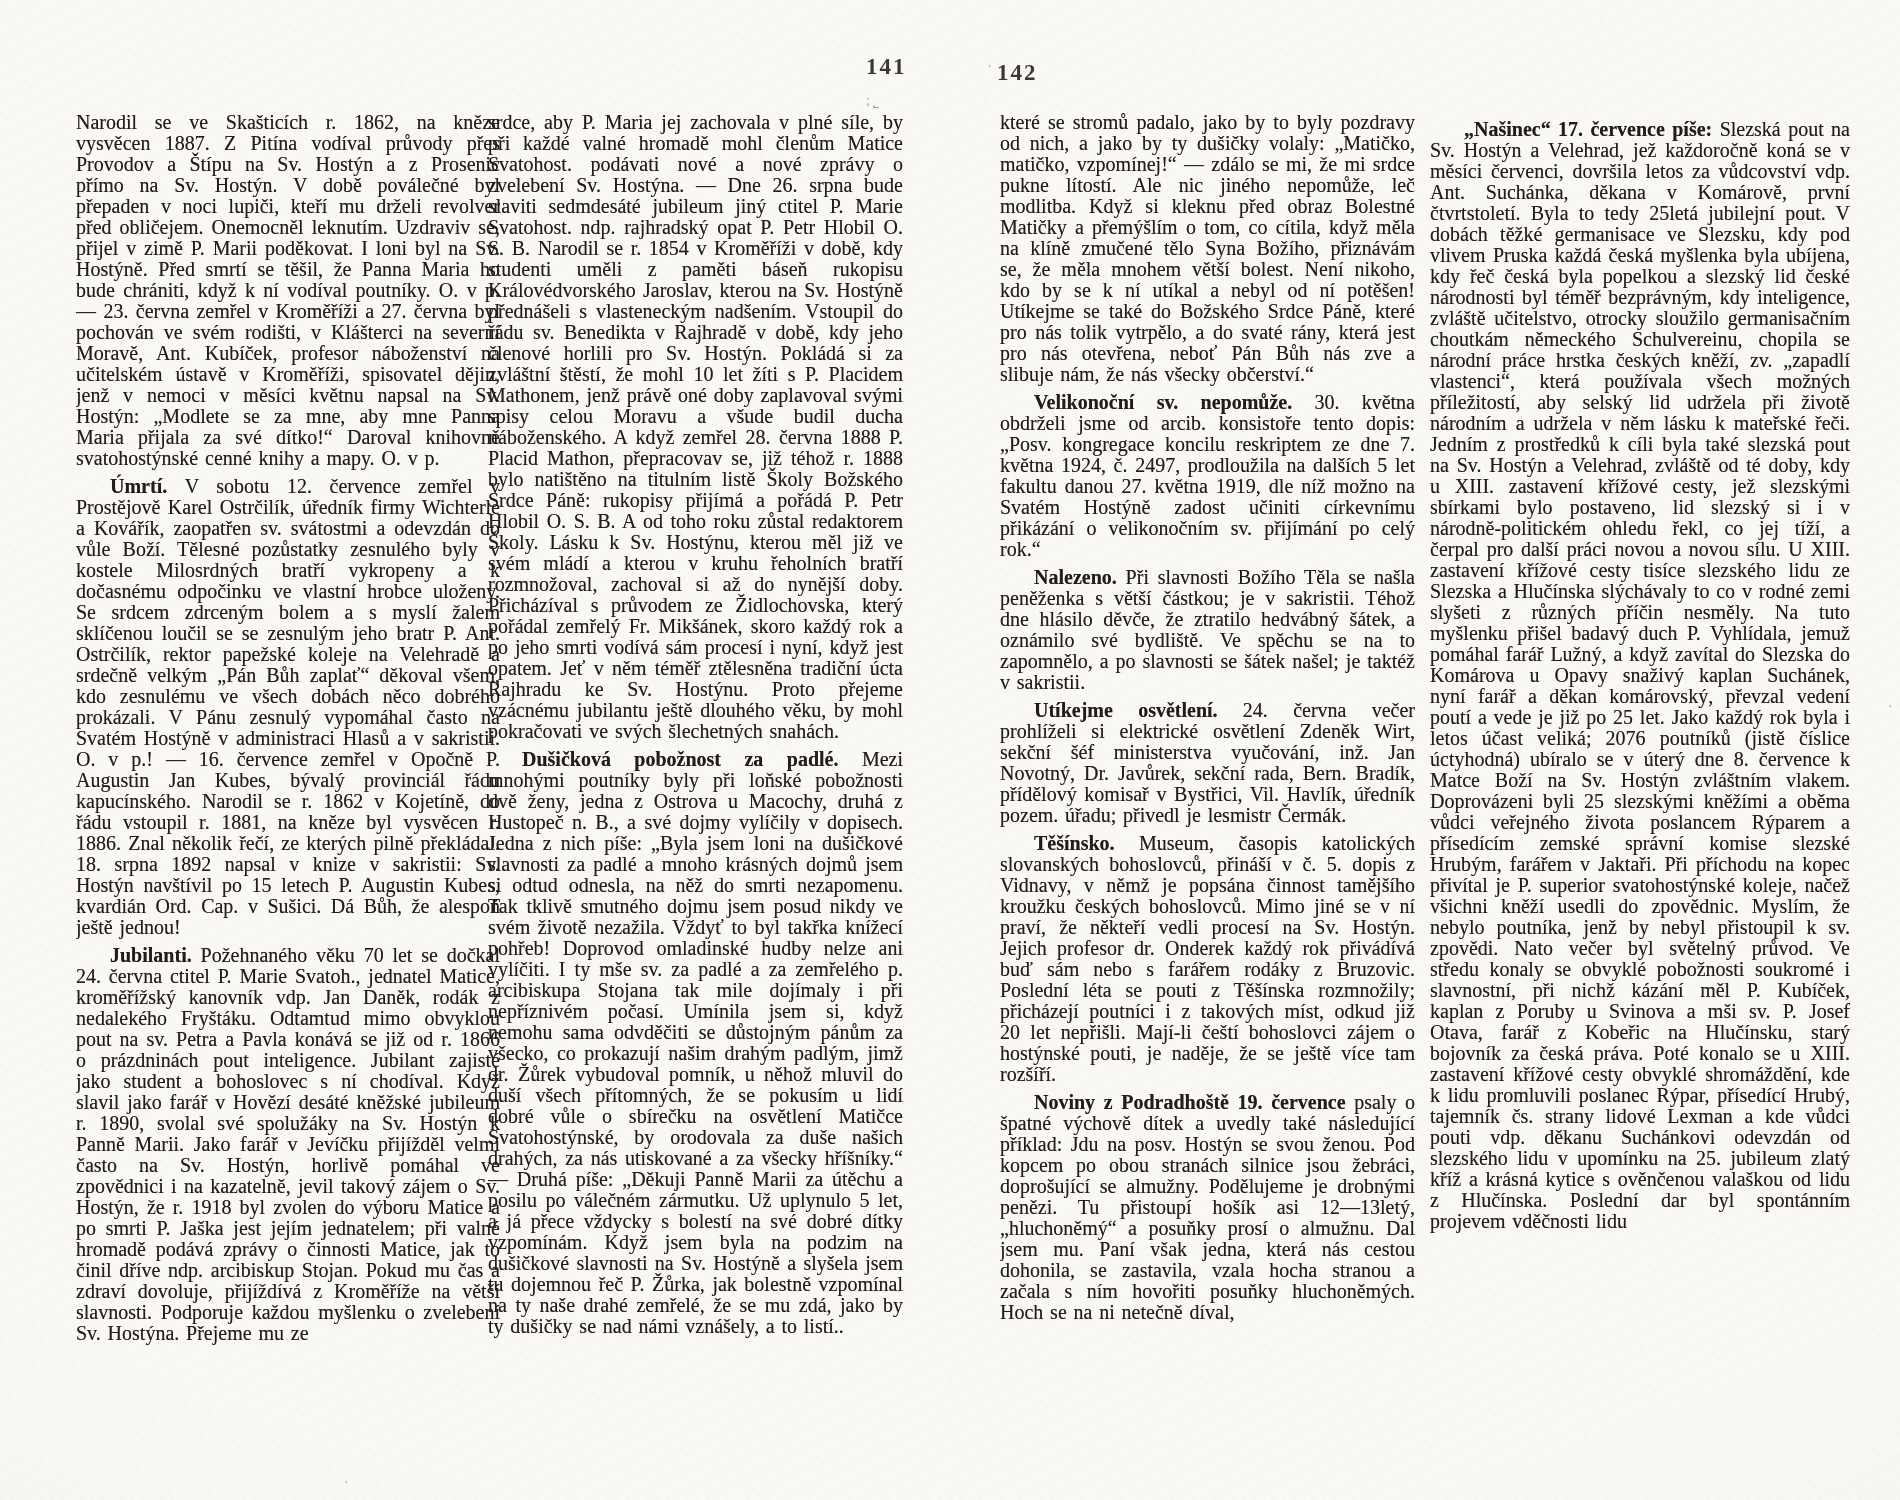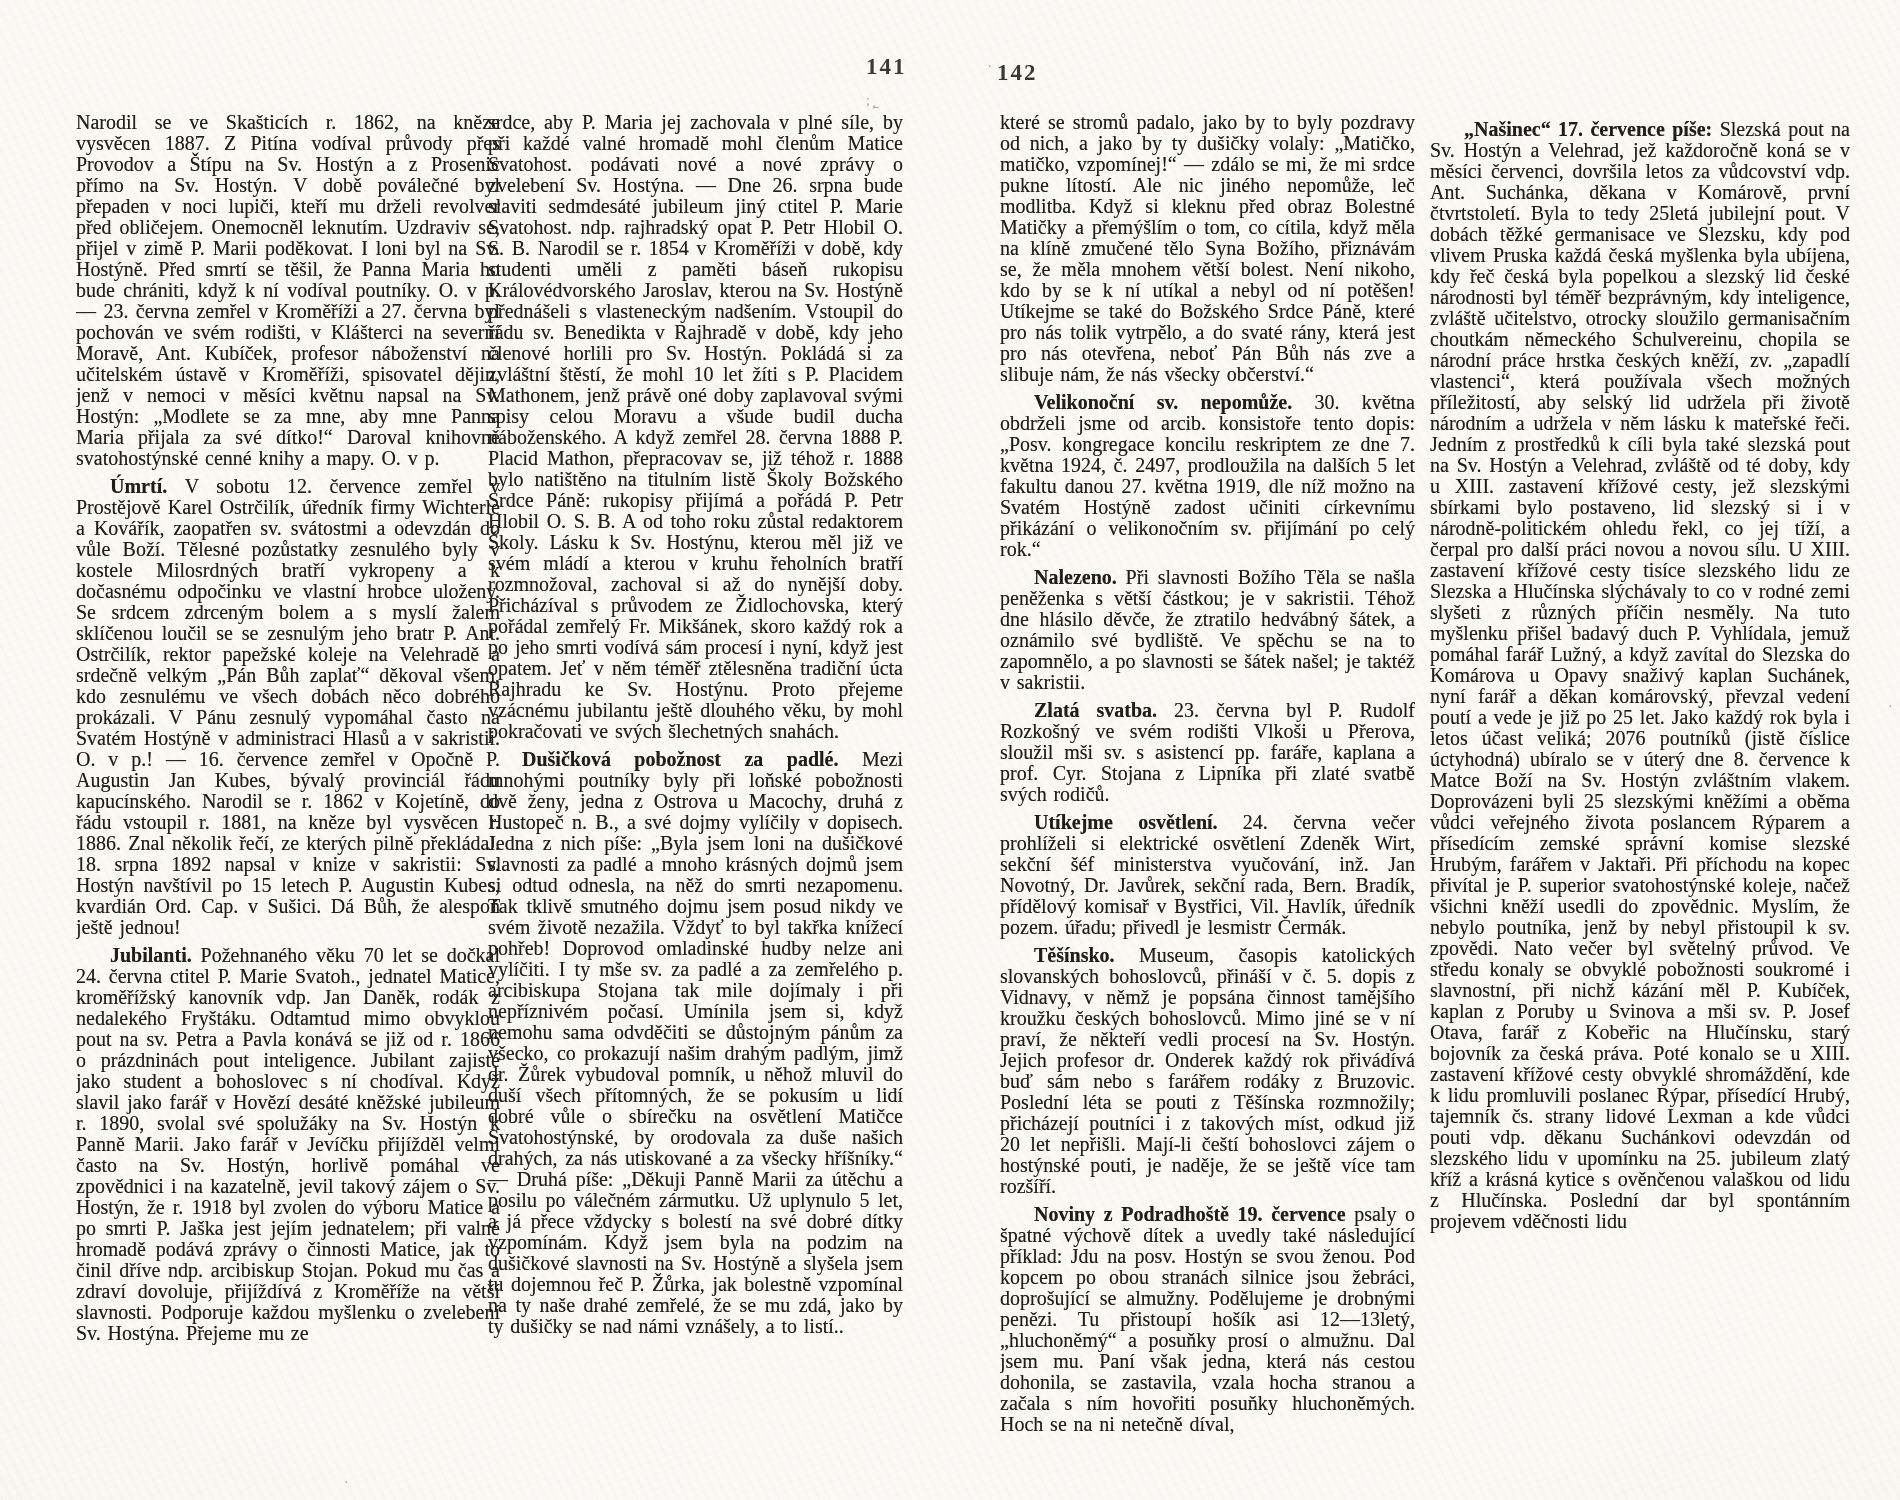--- a/index.html
+++ b/index.html
@@ -73,21 +73,20 @@
 
   <div class="column" id="col-2">
       <p class="para">srdce, aby P. Maria jej zachovala v plné síle, by při každé valné hromadě mohl členům Matice Svatohost. podávati nové a nové zprávy o zvelebení Sv. Hostýna. — Dne 26. srpna bude slaviti sedmdesáté jubileum jiný ctitel P. Marie Svatohost. ndp. rajhradský opat P. Petr Hlobil O. S. B. Narodil se r. 1854 v Kroměříži v době, kdy studenti uměli z paměti báseň rukopisu Královédvorského Jaroslav, kterou na Sv. Hostýně přednášeli s vlasteneckým nadšením. Vstoupil do řádu sv. Benedikta v Rajhradě v době, kdy jeho členové horlili pro Sv. Hostýn. Pokládá si za zvláštní štěstí, že mohl 10 let žíti s P. Placidem Mathonem, jenž právě oné doby zaplavoval svými spisy celou Moravu a všude budil ducha náboženského. A když zemřel 28. června 1888 P. Placid Mathon, přepracovav se, již téhož r. 1888 bylo natištěno na titulním listě Školy Božského Srdce Páně: rukopisy přijímá a pořádá P. Petr Hlobil O. S. B. A od toho roku zůstal redaktorem Školy. Lásku k Sv. Hostýnu, kterou měl již ve svém mládí a kterou v kruhu řeholních bratří rozmnožoval, zachoval si až do nynější doby. Přicházíval s průvodem ze Židlochovska, který pořádal zemřelý Fr. Mikšánek, skoro každý rok a po jeho smrti vodívá sám procesí i nyní, když jest opatem. Jeť v něm téměř ztělesněna tradiční úcta Rajhradu ke Sv. Hostýnu. Proto přejeme vzácnému jubilantu ještě dlouhého věku, by mohl pokračovati ve svých šlechetných snahách.</p>
       <p class="para has-lead"><b>Dušičková pobožnost za padlé. </b>Mezi mnohými poutníky byly při loňské pobožnosti dvě ženy, jedna z Ostrova u Macochy, druhá z Hustopeč n. B., a své dojmy vylíčily v dopisech. Jedna z nich píše: „Byla jsem loni na dušičkové slavnosti za padlé a mnoho krásných dojmů jsem si odtud odnesla, na něž do smrti nezapomenu. Tak tklivě smutného dojmu jsem posud nikdy ve svém životě nezažila. Vždyť to byl takřka knížecí pohřeb! Doprovod omladinské hudby nelze ani vylíčiti. I ty mše sv. za padlé a za zemřelého p. arcibiskupa Stojana tak mile dojímaly i při nepříznivém počasí. Umínila jsem si, když nemohu sama odvděčiti se důstojným pánům za všecko, co prokazují našim drahým padlým, jimž dr. Žůrek vybudoval pomník, u něhož mluvil do duší všech přítomných, že se pokusím u lidí dobré vůle o sbírečku na osvětlení Matičce Svatohostýnské, by orodovala za duše našich drahých, za nás utiskované a za všecky hříšníky.“ — Druhá píše: „Děkuji Panně Marii za útěchu a posilu po válečném zármutku. Už uplynulo 5 let, a já přece vždycky s bolestí na své dobré dítky vzpomínám. Když jsem byla na podzim na dušičkové slavnosti na Sv. Hostýně a slyšela jsem tu dojemnou řeč P. Žůrka, jak bolestně vzpomínal na ty naše drahé zemřelé, že se mu zdá, jako by ty dušičky se nad námi vznášely, a to listí..</p>
     </div>
 
   <div class="column" id="col-3">
       <p class="para">které se stromů padalo, jako by to byly pozdravy od nich, a jako by ty dušičky volaly: „Matičko, matičko, vzpomínej!“ — zdálo se mi, že mi srdce pukne lítostí. Ale nic jiného nepomůže, leč modlitba. Když si kleknu před obraz Bolestné Matičky a přemýšlím o tom, co cítila, když měla na klíně zmučené tělo Syna Božího, přiznávám se, že měla mnohem větší bolest. Není nikoho, kdo by se k ní utíkal a nebyl od ní potěšen! Utíkejme se také do Božského Srdce Páně, které pro nás tolik vytrpělo, a do svaté rány, která jest pro nás otevřena, neboť Pán Bůh nás zve a slibuje nám, že nás všecky občerství.“</p>
       <p class="para has-lead"><b>Velikonoční sv. nepomůže. </b>30. května obdrželi jsme od arcib. konsistoře tento dopis: „Posv. kongregace koncilu reskriptem ze dne 7. května 1924, č. 2497, prodloužila na dalších 5 let fakultu danou 27. května 1919, dle níž možno na Svatém Hostýně zadost učiniti církevnímu přikázání o velikonočním sv. přijímání po celý rok.“</p>
       <p class="para has-lead"><b>Nalezeno. </b>Při slavnosti Božího Těla se našla peněženka s větší částkou; je v sakristii. Téhož dne hlásilo děvče, že ztratilo hedvábný šátek, a oznámilo své bydliště. Ve spěchu se na to zapomnělo, a po slavnosti se šátek našel; je taktéž v sakristii.</p>
-      <p class="para has-lead"><b>Zlatá svatba. </b>23. června byl P. Rudolf Rozkošný ve svém rodišti Vlkoši u Přerova, sloužil mši sv. s asistencí pp. faráře, kaplana a prof. Cyr. Stojana z Lipníka při zlaté svatbě svých rodičů.</p>
       <p class="para has-lead"><b>Utíkejme osvětlení. </b>24. června večer prohlíželi si elektrické osvětlení Zdeněk Wirt, sekční šéf ministerstva vyučování, inž. Jan Novotný, Dr. Javůrek, sekční rada, Bern. Bradík, přídělový komisař v Bystřici, Vil. Havlík, úředník pozem. úřadu; přivedl je lesmistr Čermák.</p>
       <p class="para has-lead"><b>Těšínsko. </b>Museum, časopis katolických slovanských bohoslovců, přináší v č. 5. dopis z Vidnavy, v němž je popsána činnost tamějšího kroužku českých bohoslovců. Mimo jiné se v ní praví, že někteří vedli procesí na Sv. Hostýn. Jejich profesor dr. Onderek každý rok přivádívá buď sám nebo s farářem rodáky z Bruzovic. Poslední léta se pouti z Těšínska rozmnožily; přicházejí poutníci i z takových míst, odkud již 20 let nepřišli. Mají-li čeští bohoslovci zájem o hostýnské pouti, je naděje, že se ještě více tam rozšíří.</p>
       <p class="para has-lead"><b>Noviny z Podradhoště 19. července </b>psaly o špatné výchově dítek a uvedly také následující příklad: Jdu na posv. Hostýn se svou ženou. Pod kopcem po obou stranách silnice jsou žebráci, doprošující se almužny. Podělujeme je drobnými penězi. Tu přistoupí hošík asi 12—13letý, „hluchoněmý“ a posuňky prosí o almužnu. Dal jsem mu. Paní však jedna, která nás cestou dohonila, se zastavila, vzala hocha stranou a začala s ním hovořiti posuňky hluchoněmých. Hoch se na ni netečně díval,</p>
     </div>
 
   <div class="column" id="col-4">
       <p class="para has-lead"><b>„Našinec“ 17. července píše: </b>Slezská pout na Sv. Hostýn a Velehrad, jež každoročně koná se v měsíci červenci, dovršila letos za vůdcovství vdp. Ant. Suchánka, děkana v Komárově, první čtvrtstoletí. Byla to tedy 25letá jubilejní pout. V dobách těžké germanisace ve Slezsku, kdy pod vlivem Pruska každá česká myšlenka byla ubíjena, kdy řeč česká byla popelkou a slezský lid české národnosti byl téměř bezprávným, kdy inteligence, zvláště učitelstvo, otrocky sloužilo germanisačním choutkám německého Schulvereinu, chopila se národní práce hrstka českých kněží, zv. „zapadlí vlastenci“, která používala všech možných příležitostí, aby selský lid udržela při životě národním a udržela v něm lásku k mateřské řeči. Jedním z prostředků k cíli byla také slezská pout na Sv. Hostýn a Velehrad, zvláště od té doby, kdy u XIII. zastavení křížové cesty, jež slezskými sbírkami bylo postaveno, lid slezský si i v národně-politickém ohledu řekl, co jej tíží, a čerpal pro další práci novou a novou sílu. U XIII. zastavení křížové cesty tisíce slezského lidu ze Slezska a Hlučínska slýchávaly to co v rodné zemi slyšeti z různých příčin nesměly. Na tuto myšlenku přišel badavý duch P. Vyhlídala, jemuž pomáhal farář Lužný, a když zavítal do Slezska do Komárova u Opavy snaživý kaplan Suchánek, nyní farář a děkan komárovský, převzal vedení poutí a vede je již po 25 let. Jako každý rok byla i letos účast veliká; 2076 poutníků (jistě číslice úctyhodná) ubíralo se v úterý dne 8. července k Matce Boží na Sv. Hostýn zvláštním vlakem. Doprovázeni byli 25 slezskými kněžími a oběma vůdci veřejného života poslancem Rýparem a přísedícím zemské správní komise slezské Hrubým, farářem v Jaktaři. Při příchodu na kopec přivítal je P. superior svatohostýnské koleje, načež všichni kněží usedli do zpovědnic. Myslím, že nebylo poutníka, jenž by nebyl přistoupil k sv. zpovědi. Nato večer byl světelný průvod. Ve středu konaly se obvyklé pobožnosti soukromé i slavnostní, při nichž kázání měl P. Kubíček, kaplan z Poruby u Svinova a mši sv. P. Josef Otava, farář z Kobeřic na Hlučínsku, starý bojovník za česká práva. Poté konalo se u XIII. zastavení křížové cesty obvyklé shromáždění, kde k lidu promluvili poslanec Rýpar, přísedící Hrubý, tajemník čs. strany lidové Lexman a kde vůdci pouti vdp. děkanu Suchánkovi odevzdán od slezského lidu v upomínku na 25. jubileum zlatý kříž a krásná kytice s ověnčenou valaškou od lidu z Hlučínska. Poslední dar byl spontánním projevem vděčnosti lidu</p>
     </div>
 
   <div id="artifacts">

